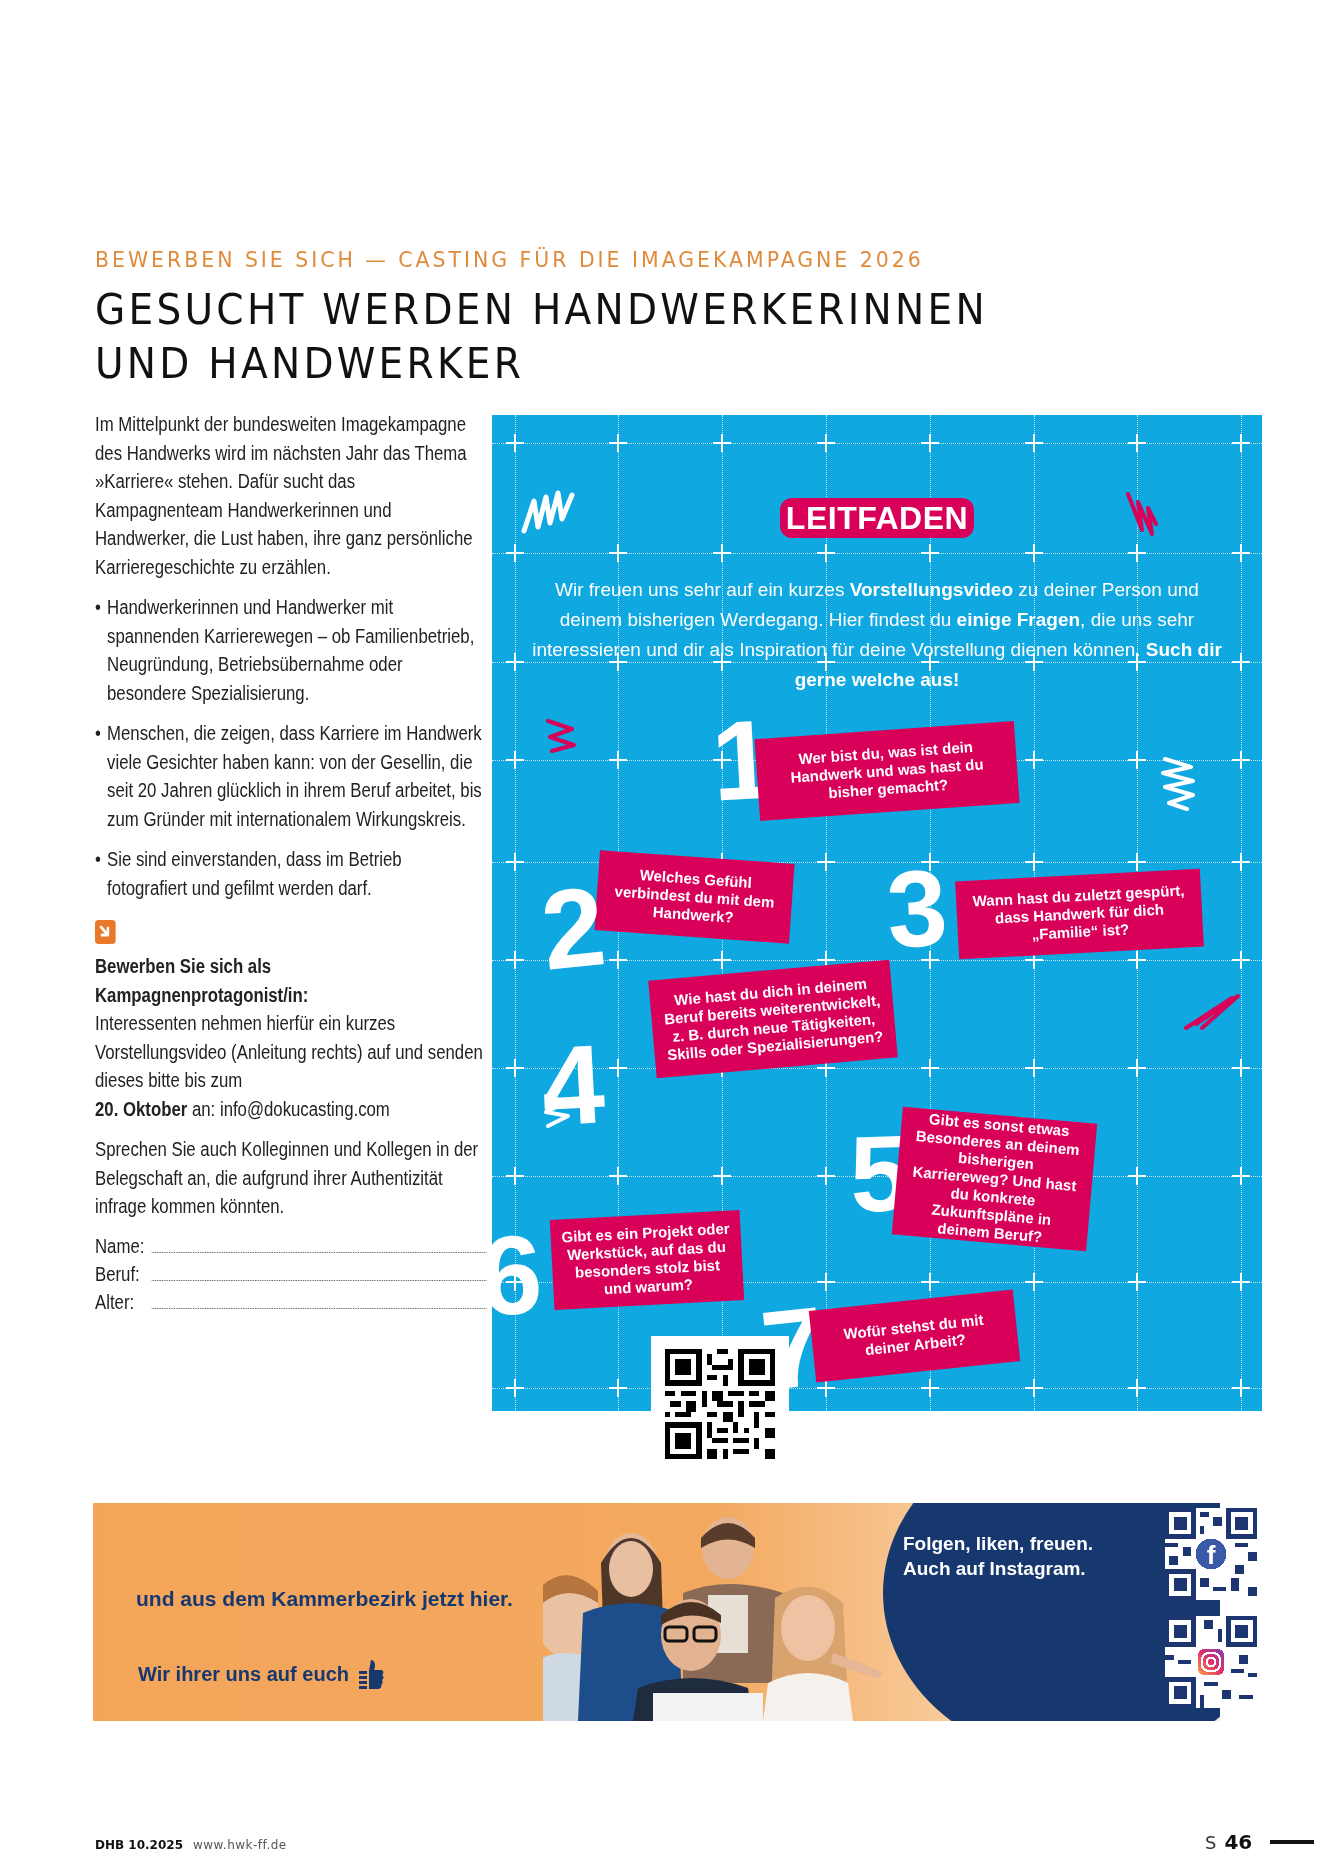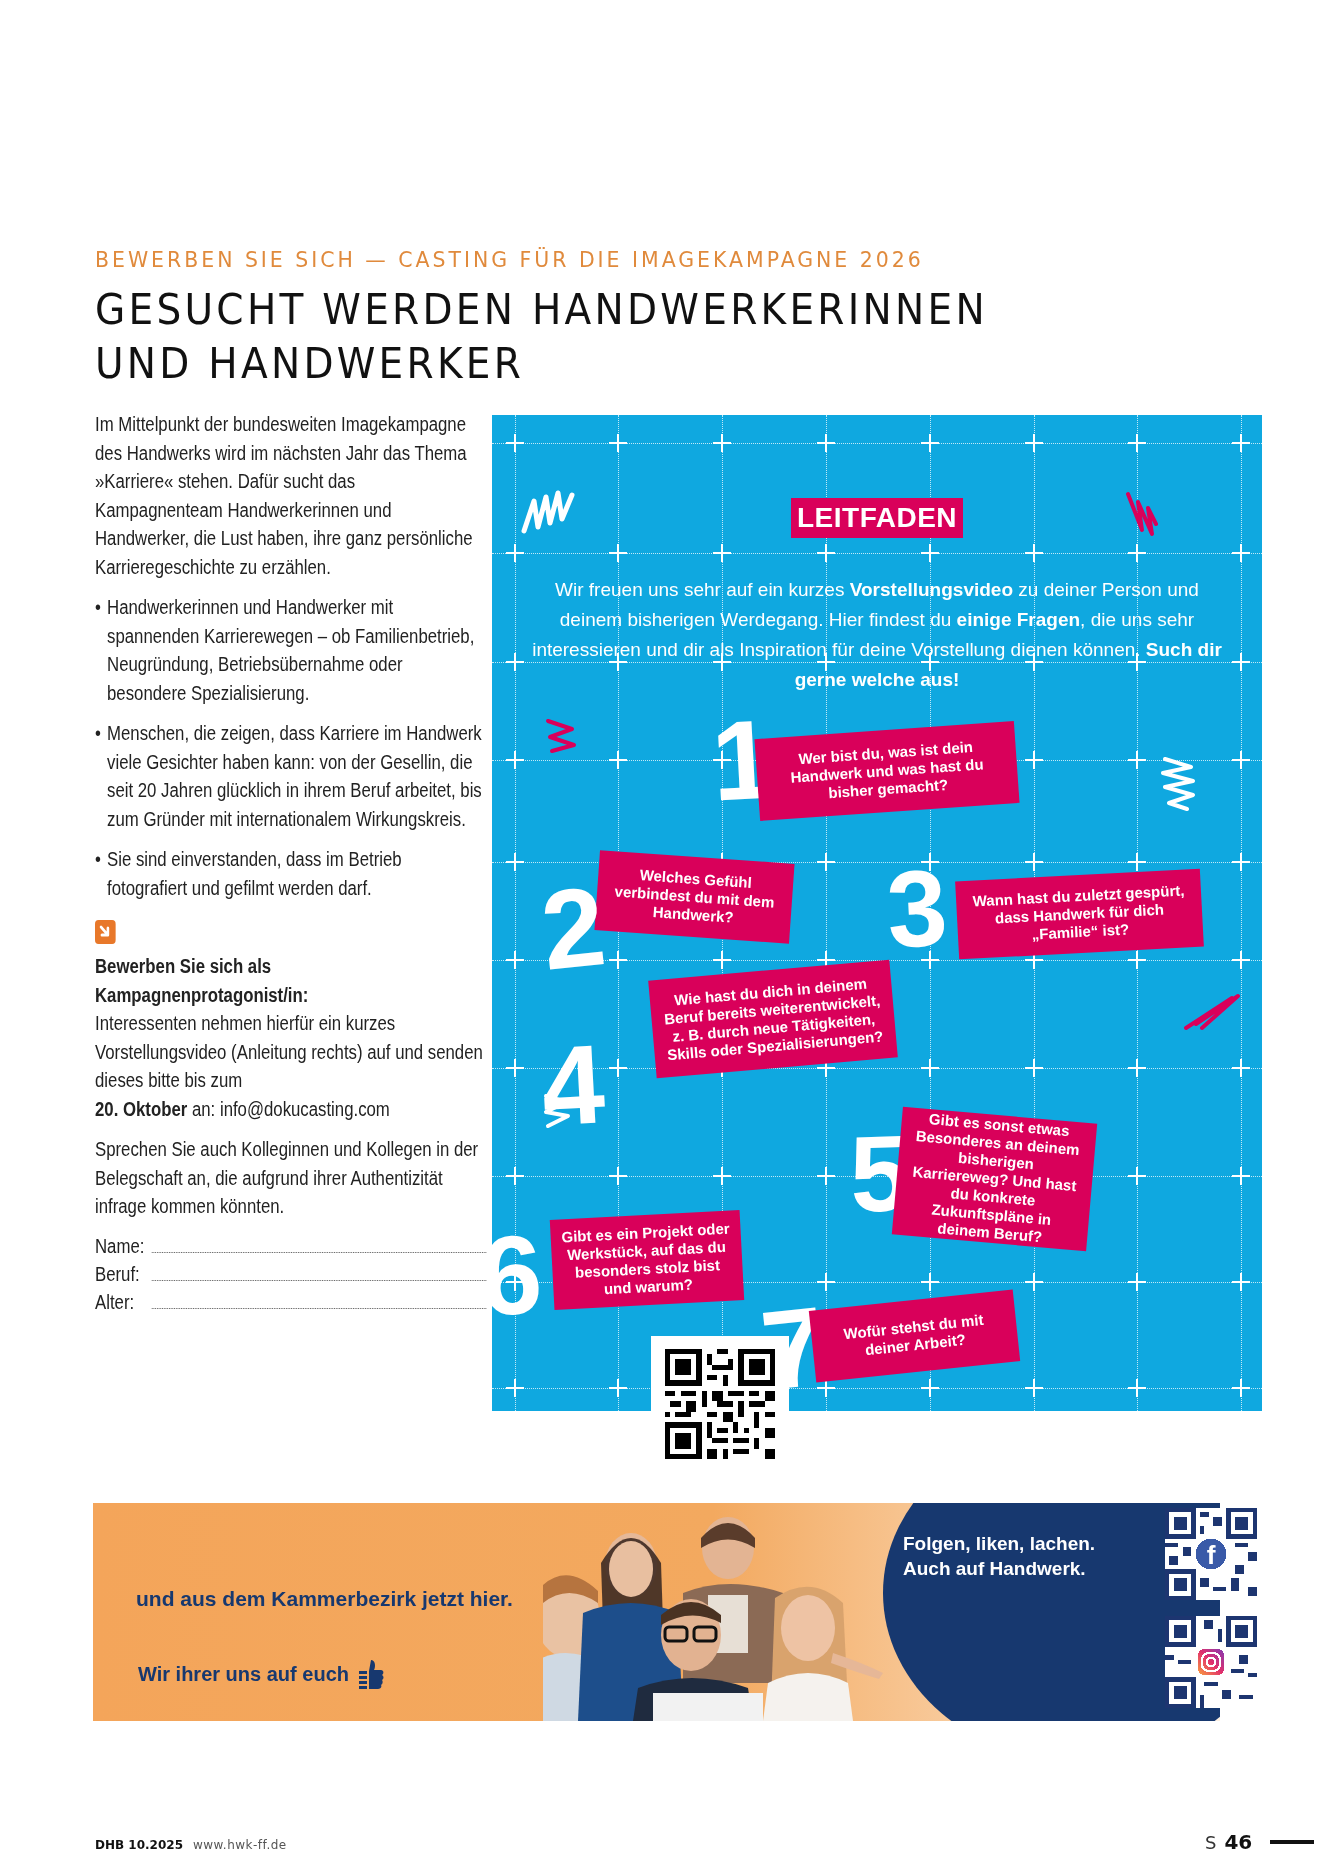--- a/index.html
+++ b/index.html
@@ -50,21 +50,21 @@
   .plus::after { left: 0; top: 8px; width: 18px; height: 2px; }
 
   .cv-title {
     position: absolute; left: 0; right: 0; top: 37px; text-align: center;
     color: #fff; font-weight: bold; font-size: 44px; letter-spacing: 0px; line-height: 48px;
     font-family: "Liberation Sans", sans-serif;
   }
   .cv-sub-wrap { position: absolute; left: 0; right: 0; top: 83px; text-align: center; }
   .cv-sub {
     display: inline-block; background: #d9005a; color: #fff; font-weight: bold;
-    font-size: 28px; line-height: 40px; padding: 0 6px; letter-spacing: 0.5px;
+    font-size: 32px; line-height: 40px; padding: 0 6px; letter-spacing: 0.5px; border-radius: 12px;
   }
   .intro {
     position: absolute; left: 40px; right: 40px; top: 160px; text-align: center;
     color: #fff; font-size: 19px; line-height: 30px;
   }
   .intro .bb { font-weight: bold; }
 
   .qbox {
     position: absolute; background: #d9005a; color: #fff; font-weight: bold;
     font-size: 15px; line-height: 18px; text-align: center; display: flex;
@@ -422,22 +422,22 @@
     <ellipse cx="265" cy="125" rx="27" ry="33" fill="#eec3a4"></ellipse>
     <path d="M225 180 Q265 160 305 180 L310 218 L220 218 Z" fill="#f5f2ee"></path>
 
     <rect x="110" y="190" width="110" height="40" fill="#f2f2f2"></rect>
 
     <path d="M290 150 Q320 160 340 170 L336 176 Q310 168 288 160 Z" fill="#e6b797"></path>
   </svg>
 
   <div class="blue-blob"></div>
   <div class="blob-text">
-    <div>Folgen, liken, lachen.</div>
-    <div>Auch auf Handwerk.</div>
+    <div>Folgen, liken, freuen.</div>
+    <div>Auch auf Instagram.</div>
   </div>
 </div>
 
 <div class="qr-small" style="left:1165px;top:1508px">
   <svg width="92" height="92" viewBox="0 0 21 21" shape-rendering="crispEdges">
     <g fill="#1d3570">
       <rect x="0" y="0" width="7" height="1"></rect>
         <rect x="0" y="6" width="7" height="1"></rect>
         <rect x="0" y="0" width="1" height="7"></rect>
         <rect x="6" y="0" width="1" height="7"></rect>

